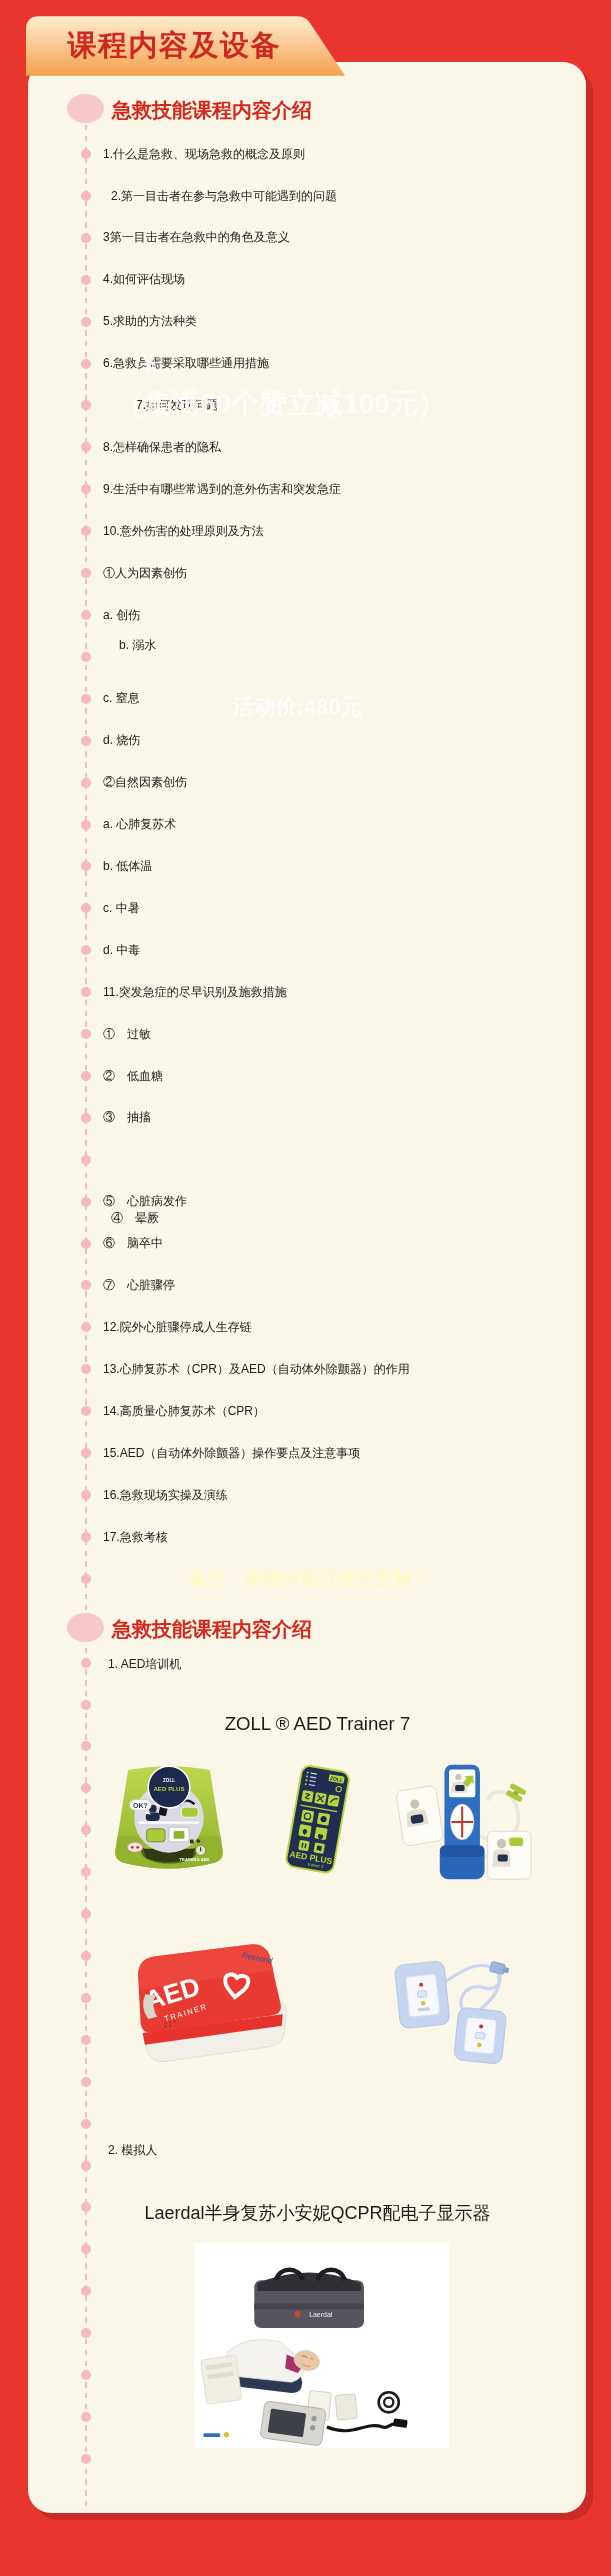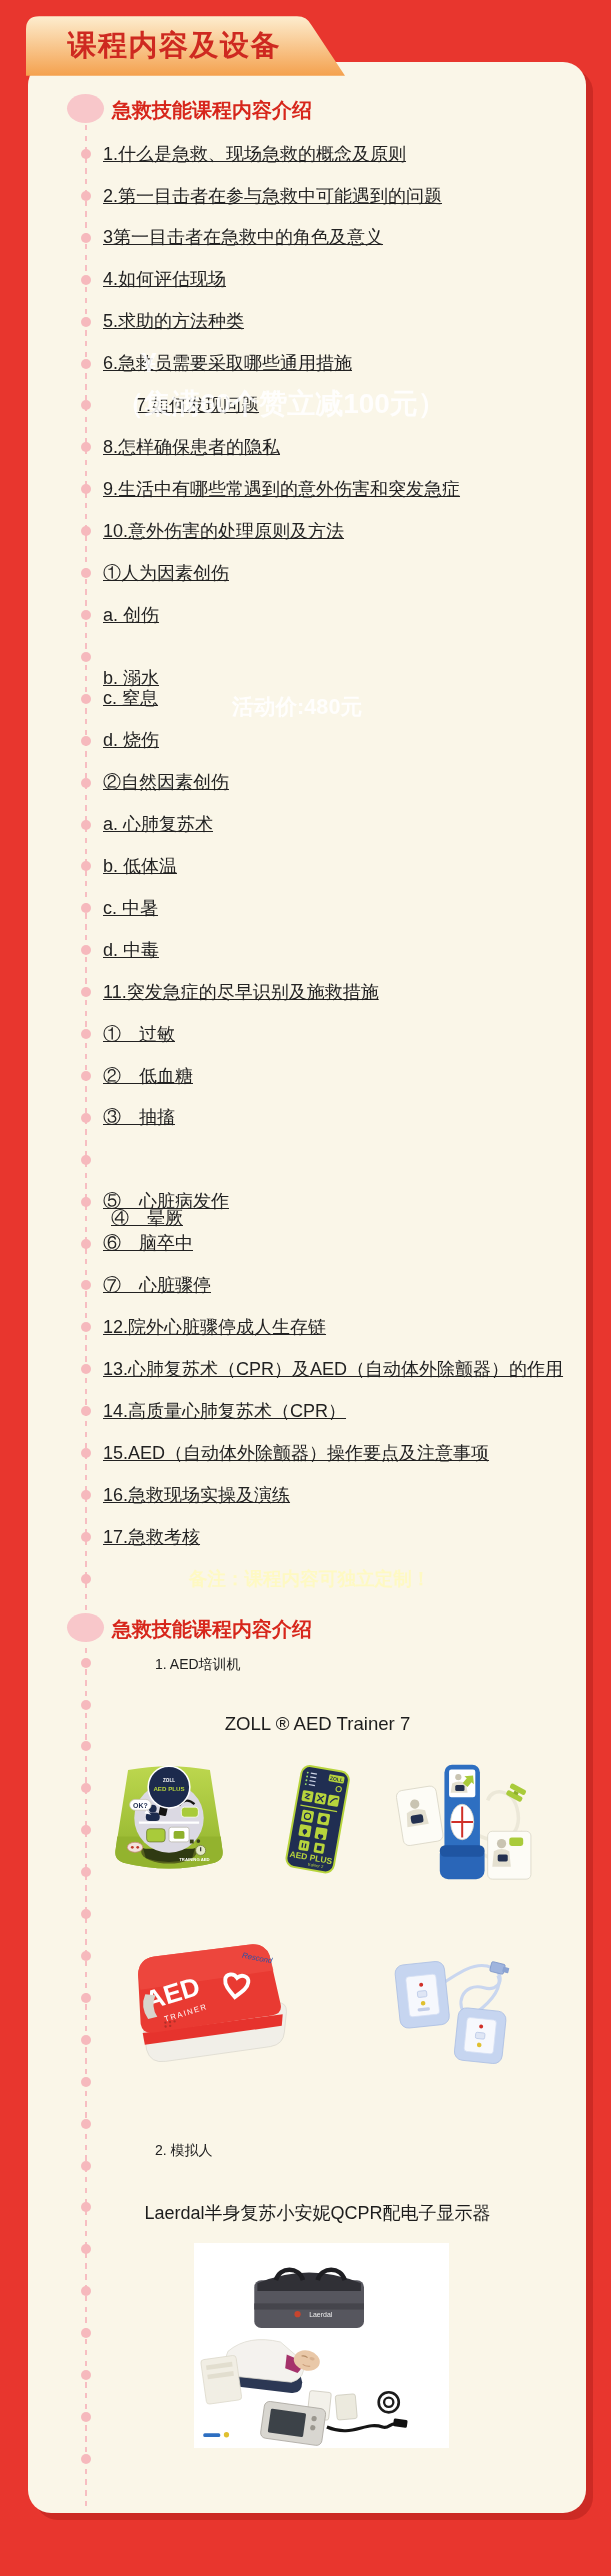--- a/index.html
+++ b/index.html
@@ -10,23 +10,23 @@
   .banner{position:absolute;left:25.5px;top:16.3px;width:319px;height:67px;}
   .banner svg{position:absolute;left:0;top:0;}
   .banner-title{position:absolute;left:42px;top:0;height:60px;display:flex;align-items:center;
         font-size:29px;font-weight:800;color:#ce2920;letter-spacing:1.5px;}
   .timeline{position:absolute;left:85px;top:125px;width:2.3px;height:2381px;
         background:repeating-linear-gradient(to bottom,#f7bec2 0 5.4px,transparent 5.4px 10.8px);}
   .dot{position:absolute;width:10px;height:10px;border-radius:50%;background:#f6b9bd;left:81px;}
   .big-bullet{position:absolute;left:67px;width:37px;height:29px;border-radius:50%;background:#f8c7ca;}
   .sec-heading{position:absolute;left:112px;height:28px;line-height:28px;font-size:20px;
         font-weight:800;color:#d7261b;white-space:nowrap;}
-  .row{position:absolute;left:103px;height:25px;line-height:25px;font-size:18px;color:#222;white-space:nowrap;text-decoration:underline;}
+  .row{position:absolute;left:103px;height:25px;line-height:25px;font-size:12px;color:#222;white-space:nowrap;}
   .note{position:absolute;left:31px;width:557px;text-align:center;font-size:18.6px;font-weight:800;color:#fef9c3;}
-  .equip-label{position:absolute;left:108px;height:25px;line-height:25px;font-size:14px;color:#222;white-space:nowrap;margin-left:47px;}
+  .equip-label{position:absolute;left:108px;height:25px;line-height:25px;font-size:12px;color:#222;white-space:nowrap;}
   .center-line{position:absolute;left:35px;width:565px;text-align:center;height:25px;line-height:25px;
         font-size:18.6px;color:#1d1d1d;white-space:nowrap;}
   .watermark{position:absolute;color:rgba(255,255,255,.88);white-space:nowrap;font-weight:600;}
   .product{position:absolute;}
   .photo{position:absolute;left:194px;top:2243px;width:255px;height:205px;background:#ffffff;}
 </style>
 </head>
 <body>
 
 <div class="page">
@@ -103,32 +103,32 @@
       <div class="dot" style="top: 2370px;"></div>
       <div class="dot" style="top: 2412px;"></div>
       <div class="dot" style="top: 2454px;"></div>
     </div>
   <div class="big-bullet" style="top:94px"></div>
   <div class="big-bullet" style="top:1613px"></div>
 
   <div class="sec-heading" style="top:96px">急救技能课程内容介绍</div>
   <div id="list-layer">
       <div class="row" style="top: 142px;">1.什么是急救、现场急救的概念及原则</div>
-      <div class="row" style="top: 184px;">2.第一目击者在参与急救中可能遇到的问题</div>
+      <div class="row" style="top: 184px; margin-left: 8px;">2.第一目击者在参与急救中可能遇到的问题</div>
       <div class="row" style="top: 225px;">3第一目击者在急救中的角色及意义</div>
       <div class="row" style="top: 267px;">4.如何评估现场</div>
       <div class="row" style="top: 309px;">5.求助的方法种类</div>
       <div class="row" style="top: 351px;">6.急救员需要采取哪些通用措施</div>
       <div class="row" style="top: 393px; margin-left: 33px;">7.如何发现问题</div>
       <div class="row" style="top: 435px;">8.怎样确保患者的隐私</div>
       <div class="row" style="top: 477px;">9.生活中有哪些常遇到的意外伤害和突发急症</div>
       <div class="row" style="top: 519px;">10.意外伤害的处理原则及方法</div>
       <div class="row" style="top: 561px;">①人为因素创伤</div>
       <div class="row" style="top: 603px;">a. 创伤</div>
-      <div class="row" style="top: 666px;">b. 溺水</div>
+      <div class="row" style="top: 633px; margin-left: 16px;">b. 溺水</div>
       <div class="row" style="top: 686px;">c. 窒息</div>
       <div class="row" style="top: 728px;">d. 烧伤</div>
       <div class="row" style="top: 770px;">②自然因素创伤</div>
       <div class="row" style="top: 812px;">a. 心肺复苏术</div>
       <div class="row" style="top: 854px;">b. 低体温</div>
       <div class="row" style="top: 896px;">c. 中暑</div>
       <div class="row" style="top: 938px;">d. 中毒</div>
       <div class="row" style="top: 980px;">11.突发急症的尽早识别及施救措施</div>
       <div class="row" style="top: 1022px;">①　过敏</div>
       <div class="row" style="top: 1064px;">②　低血糖</div>

